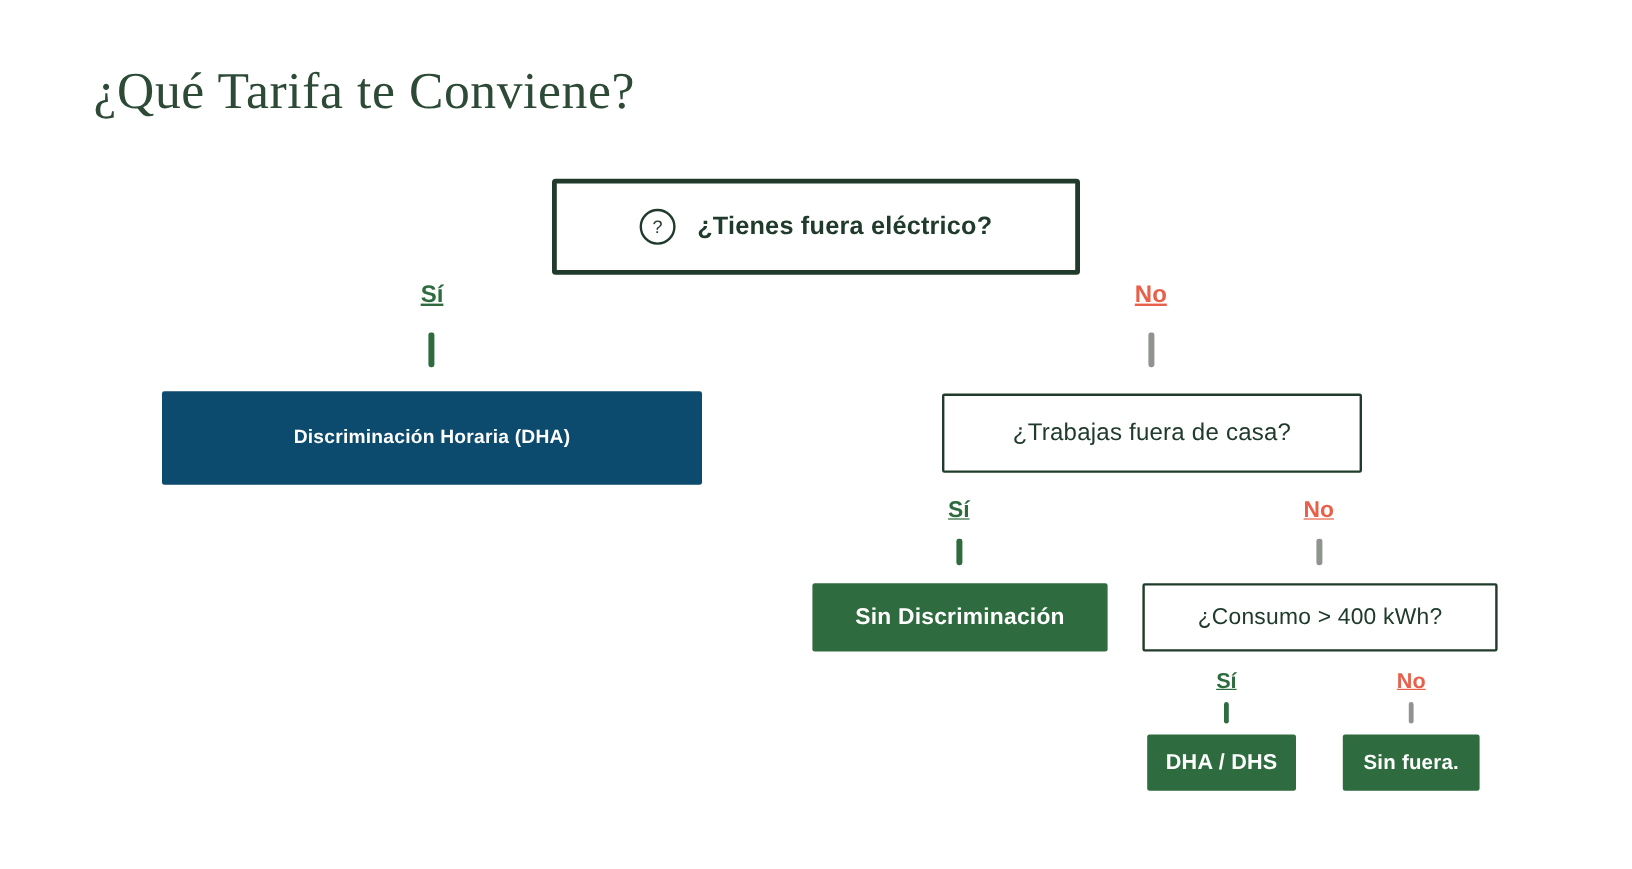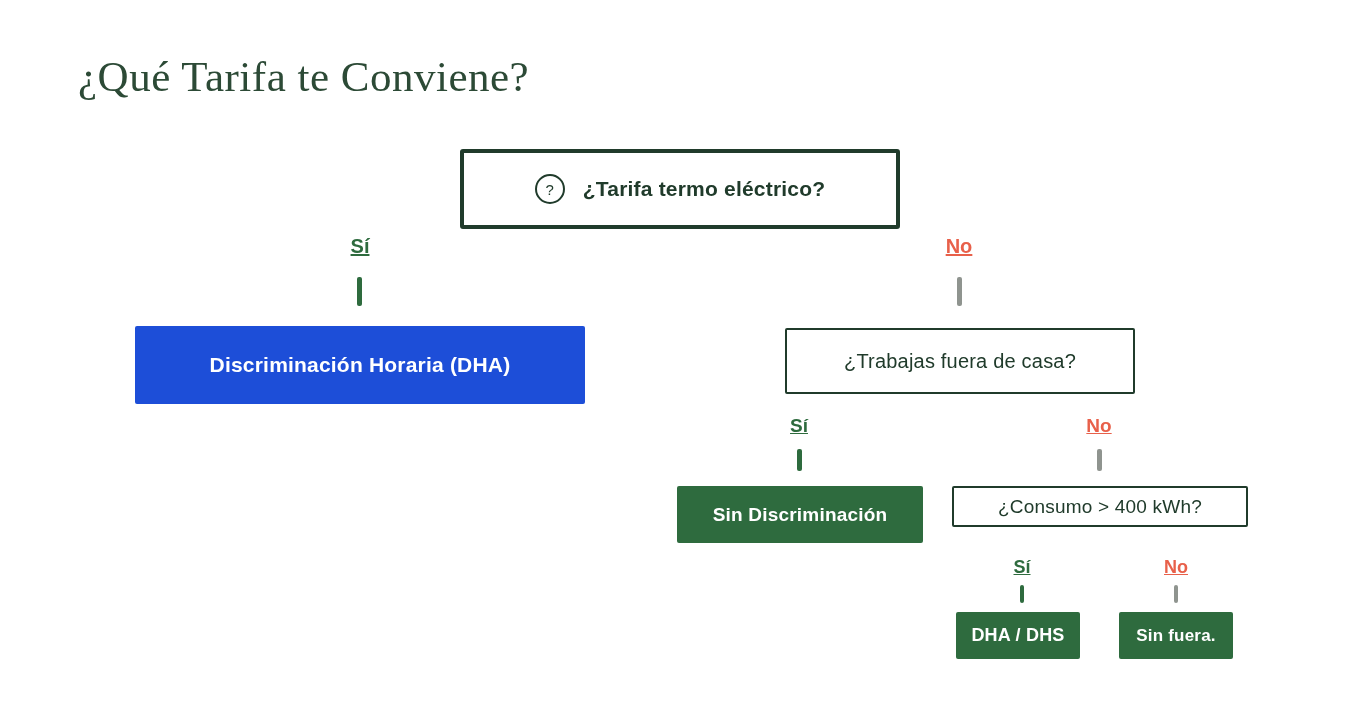--- a/index.html
+++ b/index.html
@@ -79,38 +79,38 @@
 </style>
 </head>
 <body>
 
 <div class="canvas">
 
   <h1 class="title" style="color: rgb(44, 74, 54);">¿Qué Tarifa te Conviene?</h1>
 
   <div class="node question-box root-box" style="left: 460px; top: 149px; width: 440px; height: 80px; font-size: 21px; border-color: rgb(32, 59, 43); color: rgb(32, 59, 43);">
     <span class="qicon">?</span>
-    <span>¿Tarifa termo eléctrico?</span>
+    <span>¿Tienes fuera eléctrico?</span>
   </div>
 
   <span class="edge-label" style="left: 360px; top: 236px; font-size: 20px; color: rgb(46, 107, 62);">Sí</span>
   <div class="connector" style="left: 357px; top: 277px; width: 5px; height: 29px; background: rgb(46, 107, 62);"></div>
-  <div class="node result-box" style="left: 135px; top: 326px; width: 450px; height: 78px; font-size: 21px; background: #1d4ed8; color: rgb(255, 255, 255);">Discriminación Horaria (DHA)</div>
+  <div class="node result-box" style="left: 135px; top: 326px; width: 450px; height: 78px; font-size: 16px; background: #0c4a6e; color: rgb(255, 255, 255);">Discriminación Horaria (DHA)</div>
 
   <span class="edge-label" style="left: 959px; top: 236px; font-size: 20px; color: rgb(232, 96, 74);">No</span>
   <div class="connector" style="left: 957px; top: 277px; width: 5px; height: 29px; background: rgb(143, 148, 143);"></div>
   <div class="node question-box" style="left: 785px; top: 328px; width: 350px; height: 66px; font-size: 20px; border-color: rgb(32, 59, 43); color: rgb(32, 59, 43);">¿Trabajas fuera de casa?</div>
 
   <span class="edge-label" style="left: 799px; top: 416px; font-size: 19px; color: rgb(46, 107, 62);">Sí</span>
   <div class="connector" style="left: 797px; top: 449px; width: 5px; height: 22px; background: rgb(46, 107, 62);"></div>
   <div class="node result-box" style="left: 677px; top: 486px; width: 246px; height: 57px; font-size: 19px; background: rgb(46, 107, 62); color: rgb(255, 255, 255);">Sin Discriminación</div>
 
   <span class="edge-label" style="left: 1099px; top: 416px; font-size: 19px; color: rgb(232, 96, 74);">No</span>
   <div class="connector" style="left: 1097px; top: 449px; width: 5px; height: 22px; background: rgb(143, 148, 143);"></div>
-  <div class="node question-box" style="left: 952px; top: 486px; width: 296px; height: 41px; font-size: 19px; border-color: rgb(32, 59, 43); color: rgb(32, 59, 43);">¿Consumo &gt; 400 kWh?</div>
+  <div class="node question-box" style="left: 952px; top: 486px; width: 296px; height: 57px; font-size: 19px; border-color: rgb(32, 59, 43); color: rgb(32, 59, 43);">¿Consumo &gt; 400 kWh?</div>
 
   <span class="edge-label" style="left: 1022px; top: 558px; font-size: 18px; color: rgb(46, 107, 62);">Sí</span>
   <div class="connector" style="left: 1020px; top: 585px; width: 4px; height: 18px; background: rgb(46, 107, 62);"></div>
   <div class="node result-box" style="left: 956px; top: 612px; width: 124px; height: 47px; font-size: 18px; background: rgb(46, 107, 62); color: rgb(255, 255, 255);">DHA / DHS</div>
 
   <span class="edge-label" style="left: 1176px; top: 558px; font-size: 18px; color: rgb(232, 96, 74);">No</span>
   <div class="connector" style="left: 1174px; top: 585px; width: 4px; height: 18px; background: rgb(143, 148, 143);"></div>
   <div class="node result-box" style="left: 1119px; top: 612px; width: 114px; height: 47px; font-size: 17px; background: rgb(46, 107, 62); color: rgb(255, 255, 255);">Sin fuera.</div>
 
 </div>

